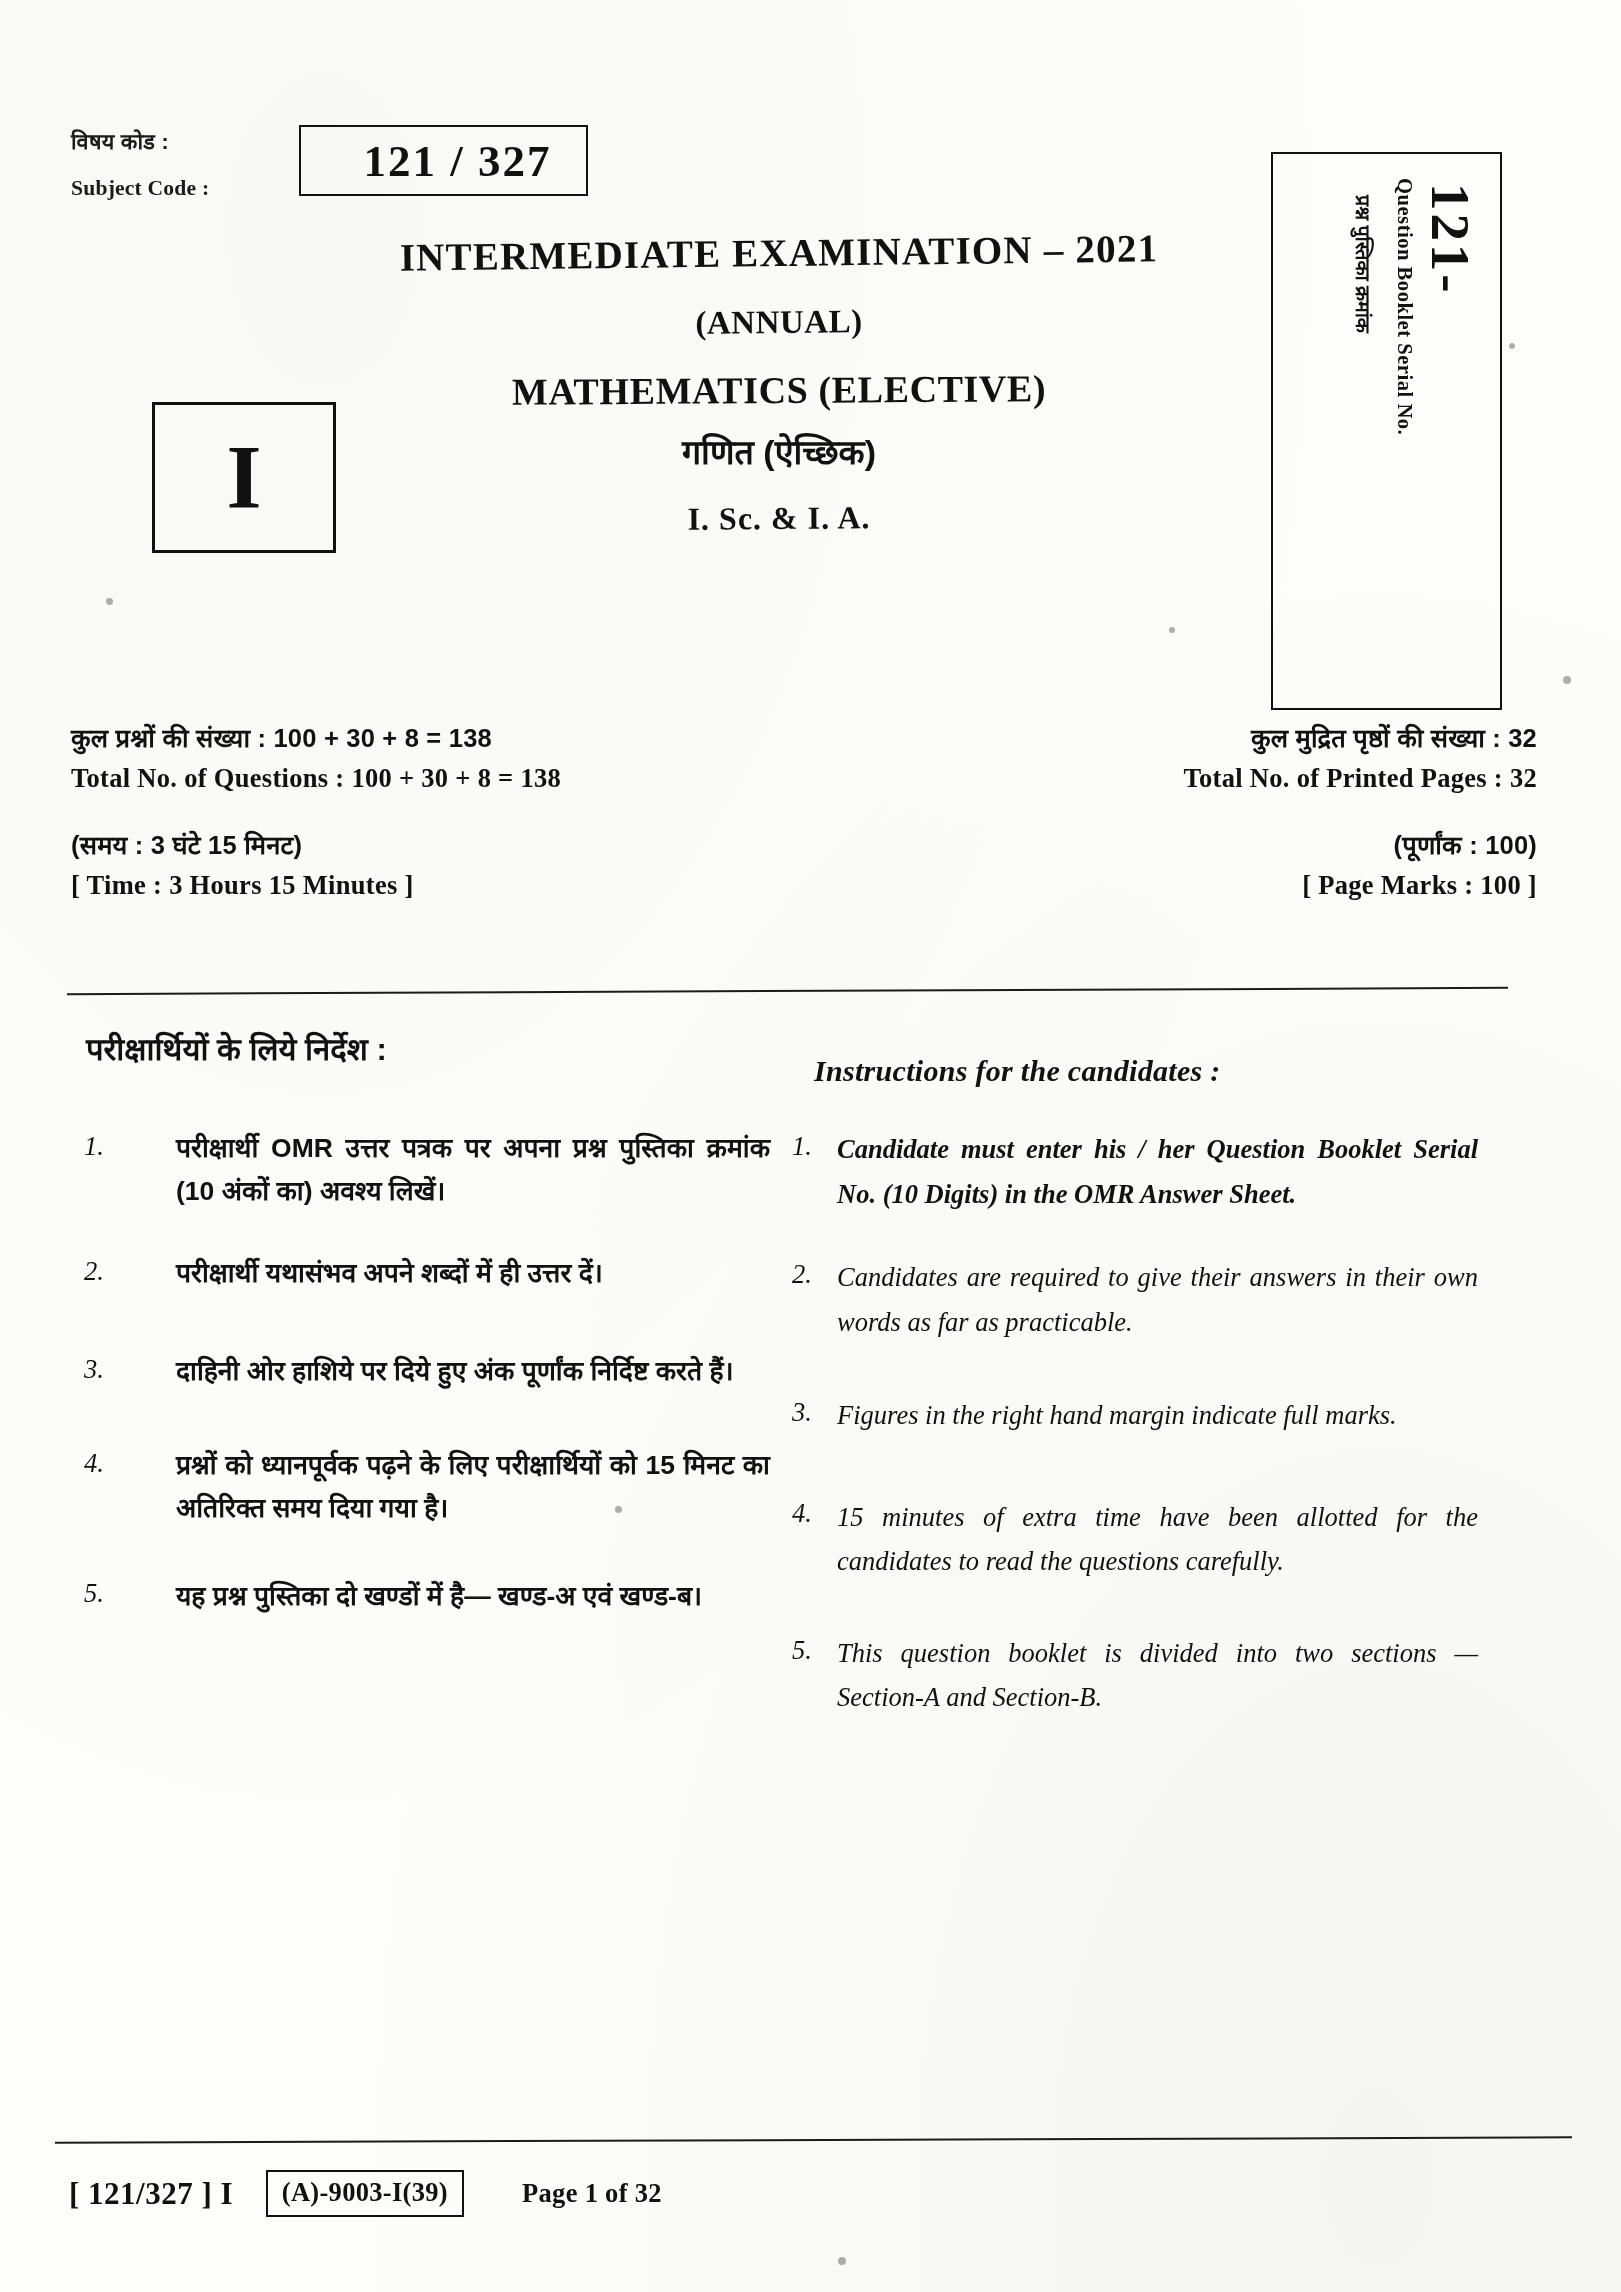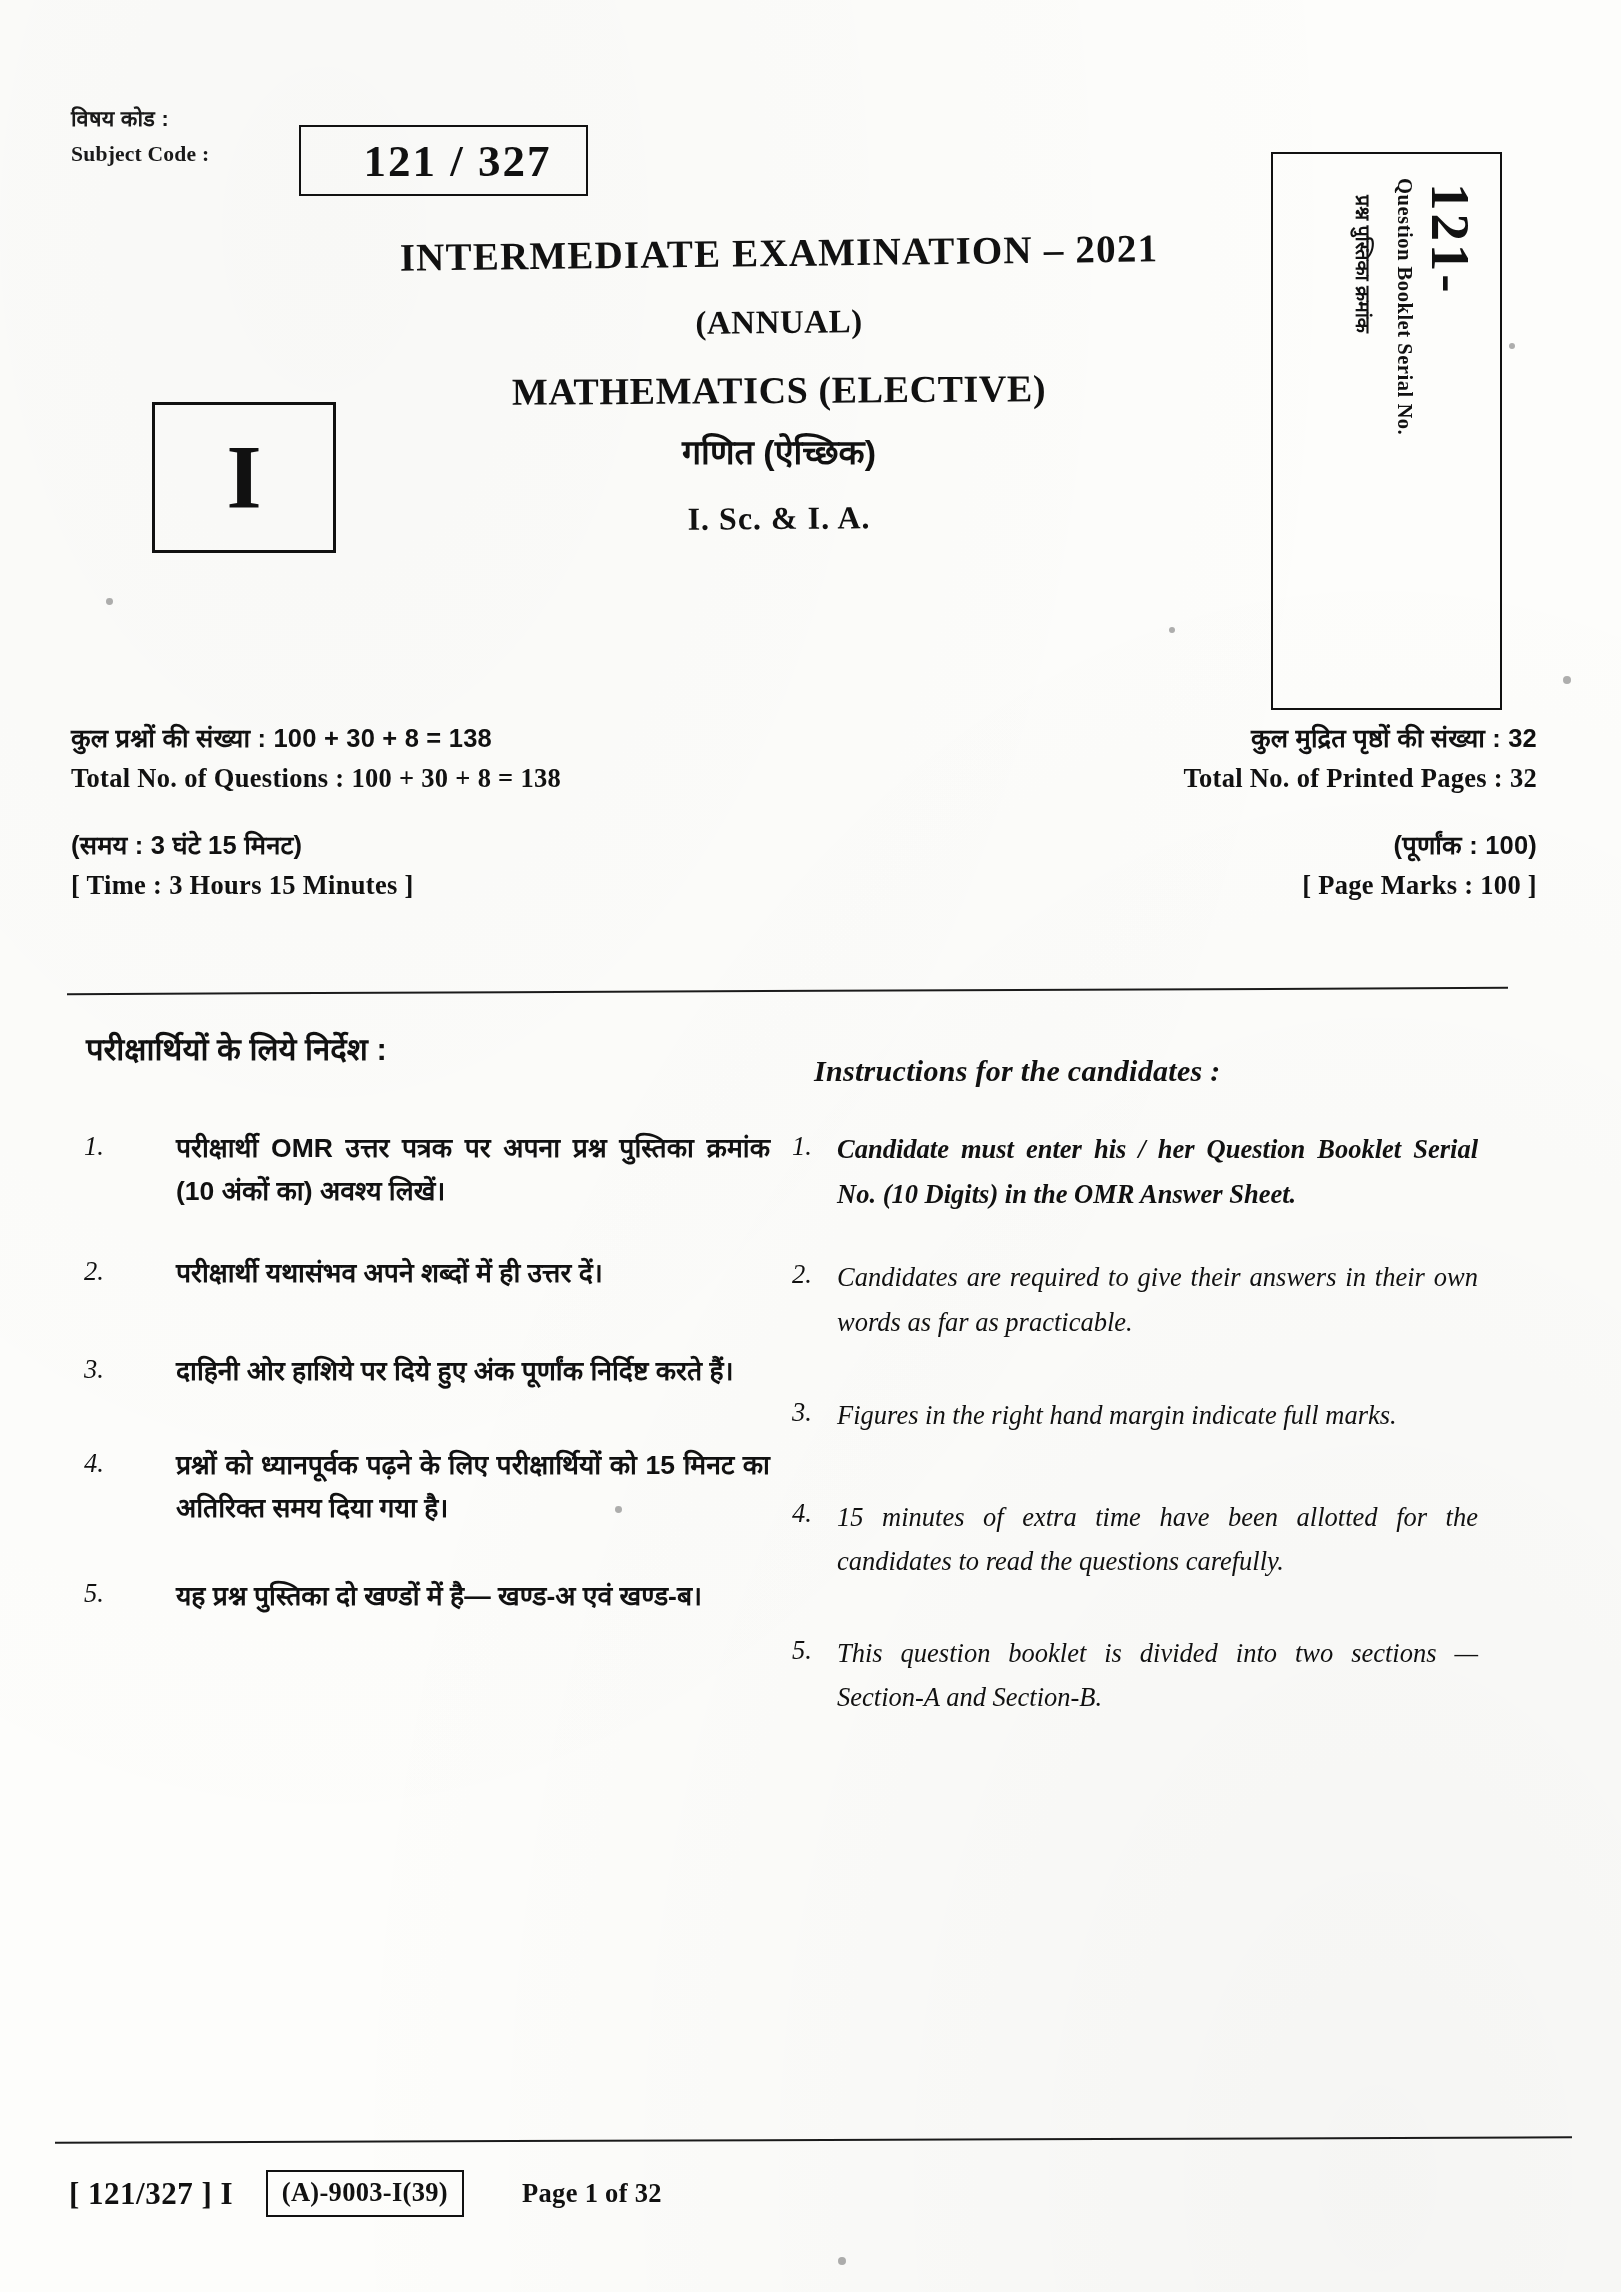--- a/index.html
+++ b/index.html
@@ -34,27 +34,28 @@
     left: 71px;
     top: 103px;
     width: 255px;
   }
   .sc-hi {
     font-family: "Liberation Sans", sans-serif;
     font-size: 21.6px;
     font-weight: 700;
     letter-spacing: 0.3px;
     color: #1a1a1a;
+    margin-top: 23px;
   }
   .sc-en {
     font-family: "Liberation Serif", serif;
     font-size: 21.6px;
     font-weight: 700;
     letter-spacing: 0.2px;
-    margin-top: 10px;
+    margin-top: 21px;
     color: #1a1a1a;
   }
   .code-box {
     position: absolute;
     left: 299px;
     top: 125px;
     width: 257px;
     height: 67px;
     border: 2.9px solid #111;
     display: flex;

